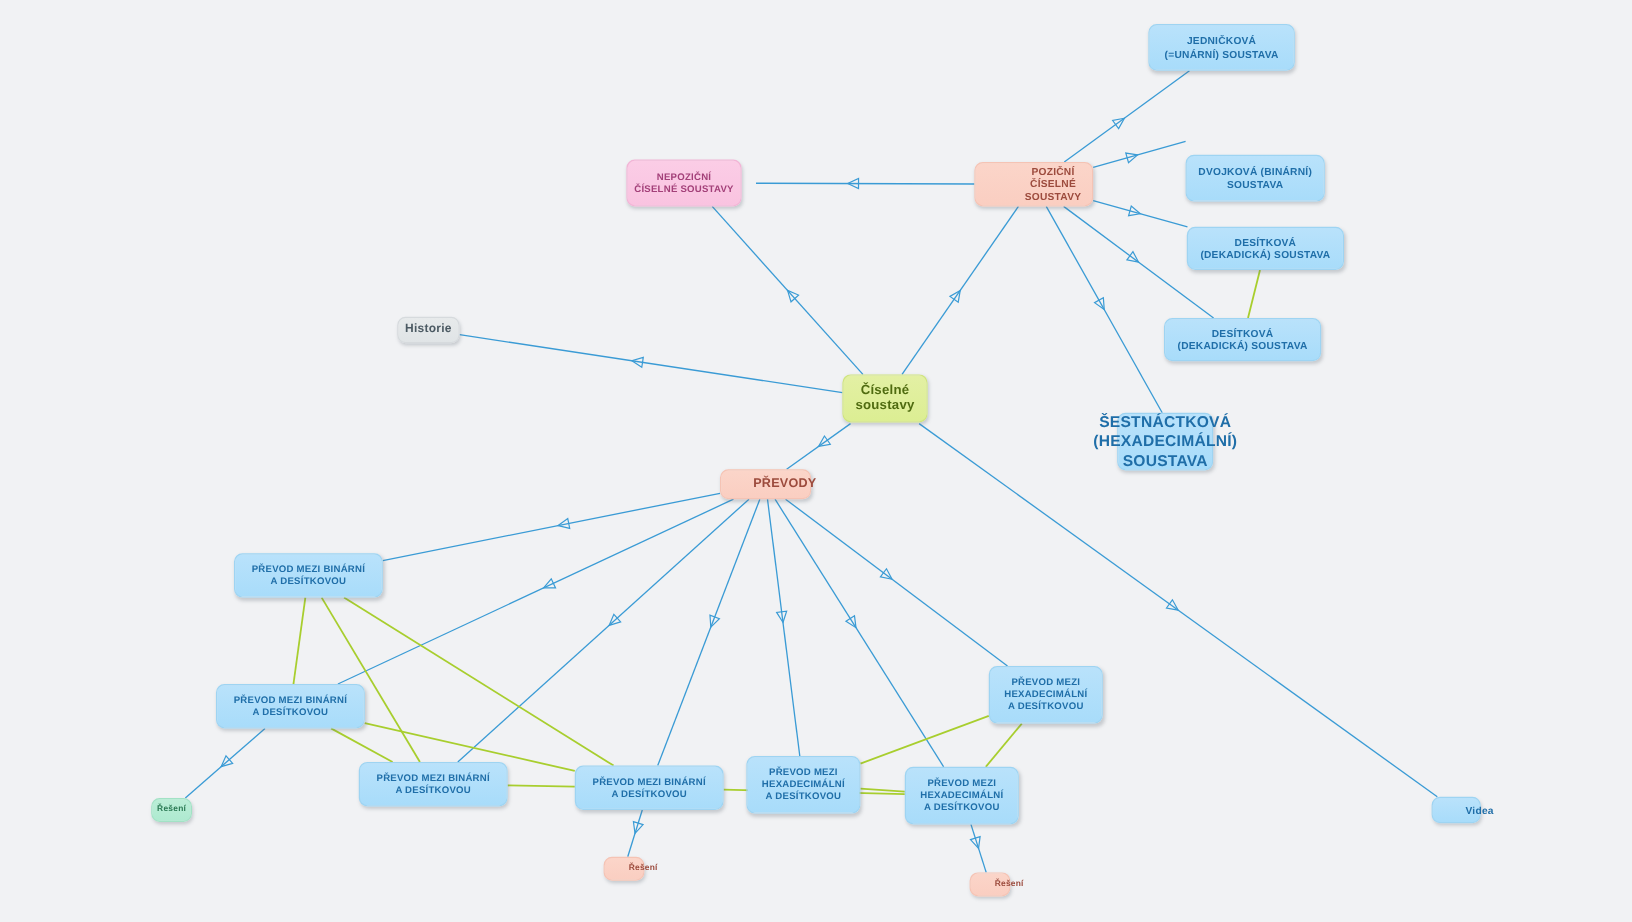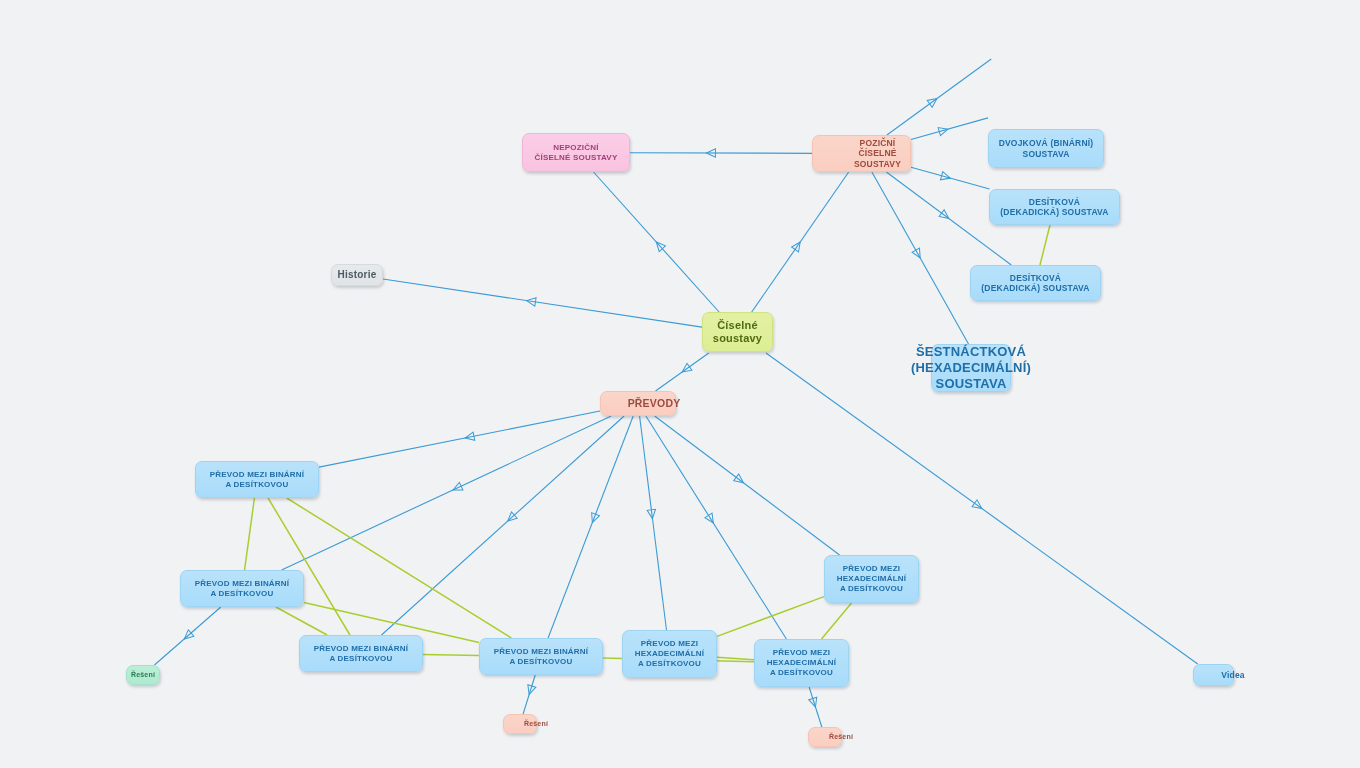--- a/index.html
+++ b/index.html
@@ -205,23 +205,25 @@
       <g>
         <line x1="535.2444444444444" y1="675" x2="523.1111111111111" y2="714" stroke="#3a9bd5" stroke-width="1.1"></line>
         <polygon points="0,0 -9,-4.2 -9,4.2" fill="none" stroke="#3a9bd5" stroke-width="1" transform="translate(529.1777777777777,694.5) rotate(107.28149837181665)"></polygon>
       </g>
       <g>
         <line x1="809.1216216216217" y1="687" x2="821.8243243243244" y2="727" stroke="#3a9bd5" stroke-width="1.1"></line>
         <polygon points="0,0 -9,-4.2 -9,4.2" fill="none" stroke="#3a9bd5" stroke-width="1" transform="translate(815.472972972973,707) rotate(72.38183994942499)"></polygon>
       </g>
     </svg>
   <div id="node-layer">
+      <div class="node theme-blue" style="left: 957px; top: 20px; width: 122px; height: 39px; font-size: 8.5px;">JEDNIČKOVÁ
+(=UNÁRNÍ) SOUSTAVA</div>
       <div class="node theme-blue" style="left: 988px; top: 94px; width: 116px; height: 39px; font-size: 8.5px; margin-top: 35px;">DVOJKOVÁ (BINÁRNÍ)
 SOUSTAVA</div>
-      <div class="node theme-pink" style="left: 522px; top: 133px; width: 108px; height: 39px; font-size: 8px;">NEPOZIČNÍ
+      <div class="node theme-pink" style="left: 522px; top: 133px; width: 96px; height: 39px; font-size: 8px;">NEPOZIČNÍ
 ČÍSELNÉ SOUSTAVY</div>
       <div class="node theme-salmon" style="left: 812px; top: 135px; width: 99px; height: 37px; font-size: 8.5px;">POZIČNÍ ČÍSELNÉ
 SOUSTAVY</div>
       <div class="node theme-blue" style="left: 989px; top: 189px; width: 131px; height: 36px; font-size: 8.5px;">DESÍTKOVÁ
 (DEKADICKÁ) SOUSTAVA</div>
       <div class="node theme-grey" style="left: 331px; top: 264px; width: 52px; height: 22px; font-size: 10px;">Historie</div>
       <div class="node theme-blue" style="left: 970px; top: 265px; width: 131px; height: 36px; font-size: 8.5px;">DESÍTKOVÁ
 (DEKADICKÁ) SOUSTAVA</div>
       <div class="node theme-green" style="left: 702px; top: 312px; width: 71px; height: 40px; font-size: 11px;">Číselné
 soustavy</div>

